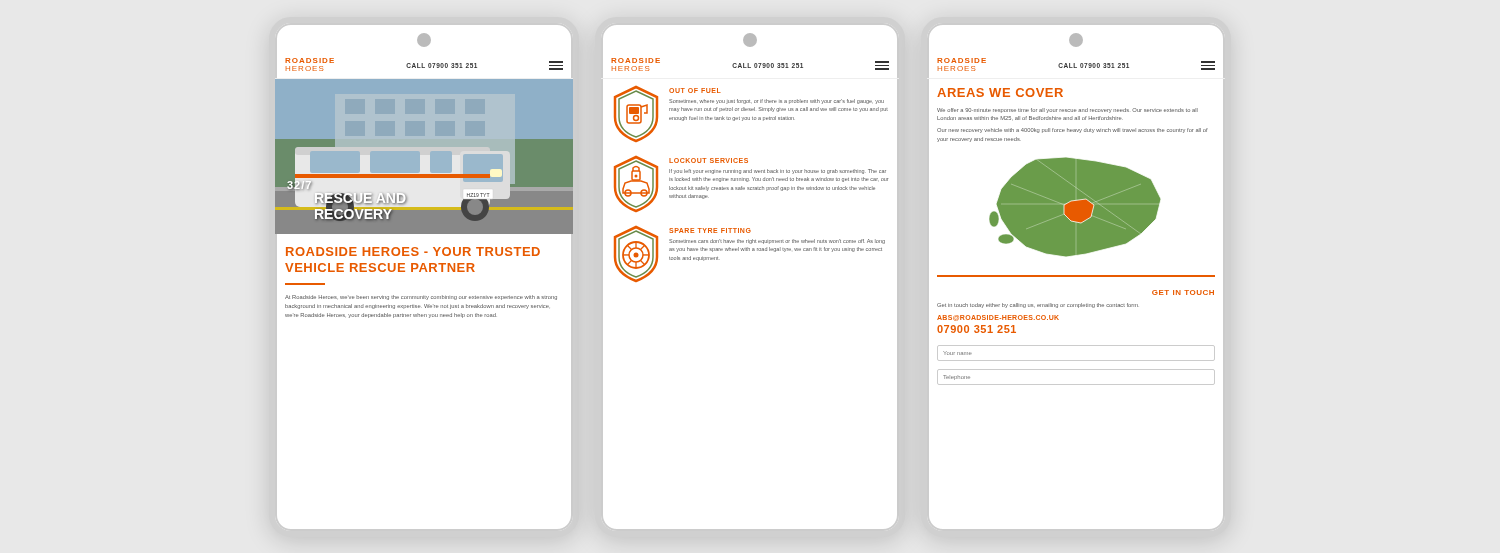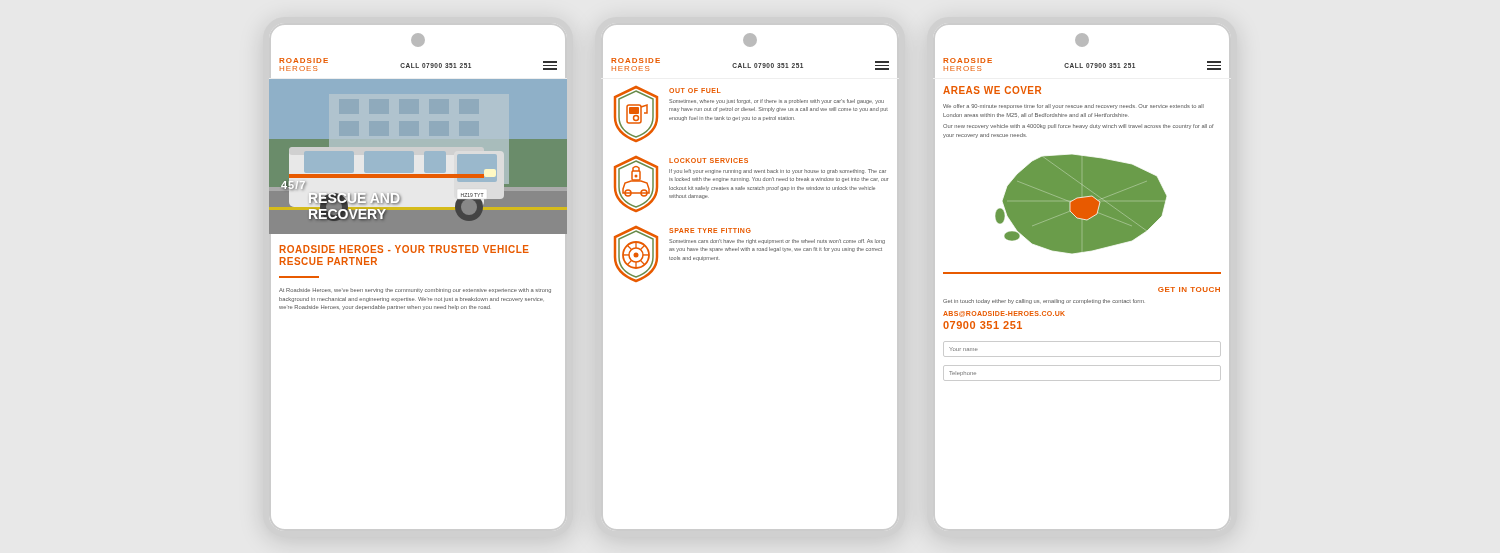--- a/index.html
+++ b/index.html
@@ -8,21 +8,21 @@
       display: flex;
       justify-content: center;
       align-items: center;
       width: 1500px;
       height: 553px;
       font-family: Arial, sans-serif;
       overflow: hidden;
     }
     .tablets-container {
       display: flex;
-      gap: 22px;
+      gap: 16px;
       align-items: center;
       justify-content: center;
       width: 100%;
       height: 100%;
       padding: 10px 30px;
     }
     .tablet {
       background: #fff;
       border-radius: 22px;
       box-shadow: 0 4px 24px rgba(0,0,0,0.18), inset 0 0 0 2px #ccc;
@@ -131,21 +131,21 @@
       text-transform: uppercase;
       line-height: 1.1;
       margin-left: 27px;
     }
     .tablet1-body {
       padding: 10px 10px 6px 10px;
       flex: 1;
       overflow: hidden;
     }
     .section-title-orange {
-      font-size: 10px;
+      font-size: 13px;
       font-weight: 900;
       color: #e85a00;
       text-transform: uppercase;
       letter-spacing: 0.5px;
       margin-bottom: 5px;
       line-height: 1.2;
     }
     .section-body-text {
       font-size: 5.8px;
       color: #555;
@@ -300,21 +300,21 @@
           <circle cx="200" cy="128" r="8" fill="#888"></circle>
 
           <rect x="20" y="95" width="195" height="4" fill="#e85a00"></rect>
 
           <rect x="215" y="90" width="12" height="8" rx="2" fill="#fff9c4"></rect>
 
           <rect x="188" y="110" width="30" height="10" rx="1" fill="#fff" stroke="#ccc" stroke-width="0.5"></rect>
           <text x="203" y="118" font-size="5" text-anchor="middle" fill="#333">HZ19 TYT</text>
         </svg>
         <div class="hero-overlay-text">
-          <div class="hero-247">45/7</div>
+          <div class="hero-247">32/7</div>
           <div class="hero-title">
             <span>RESCUE AND</span><br>
             <span>RECOVERY</span>
           </div>
         </div>
       </div>
 
       <div class="tablet1-body">
         <div class="section-title-orange">ROADSIDE HEROES - YOUR TRUSTED VEHICLE RESCUE PARTNER</div>
         <div class="divider"></div>

